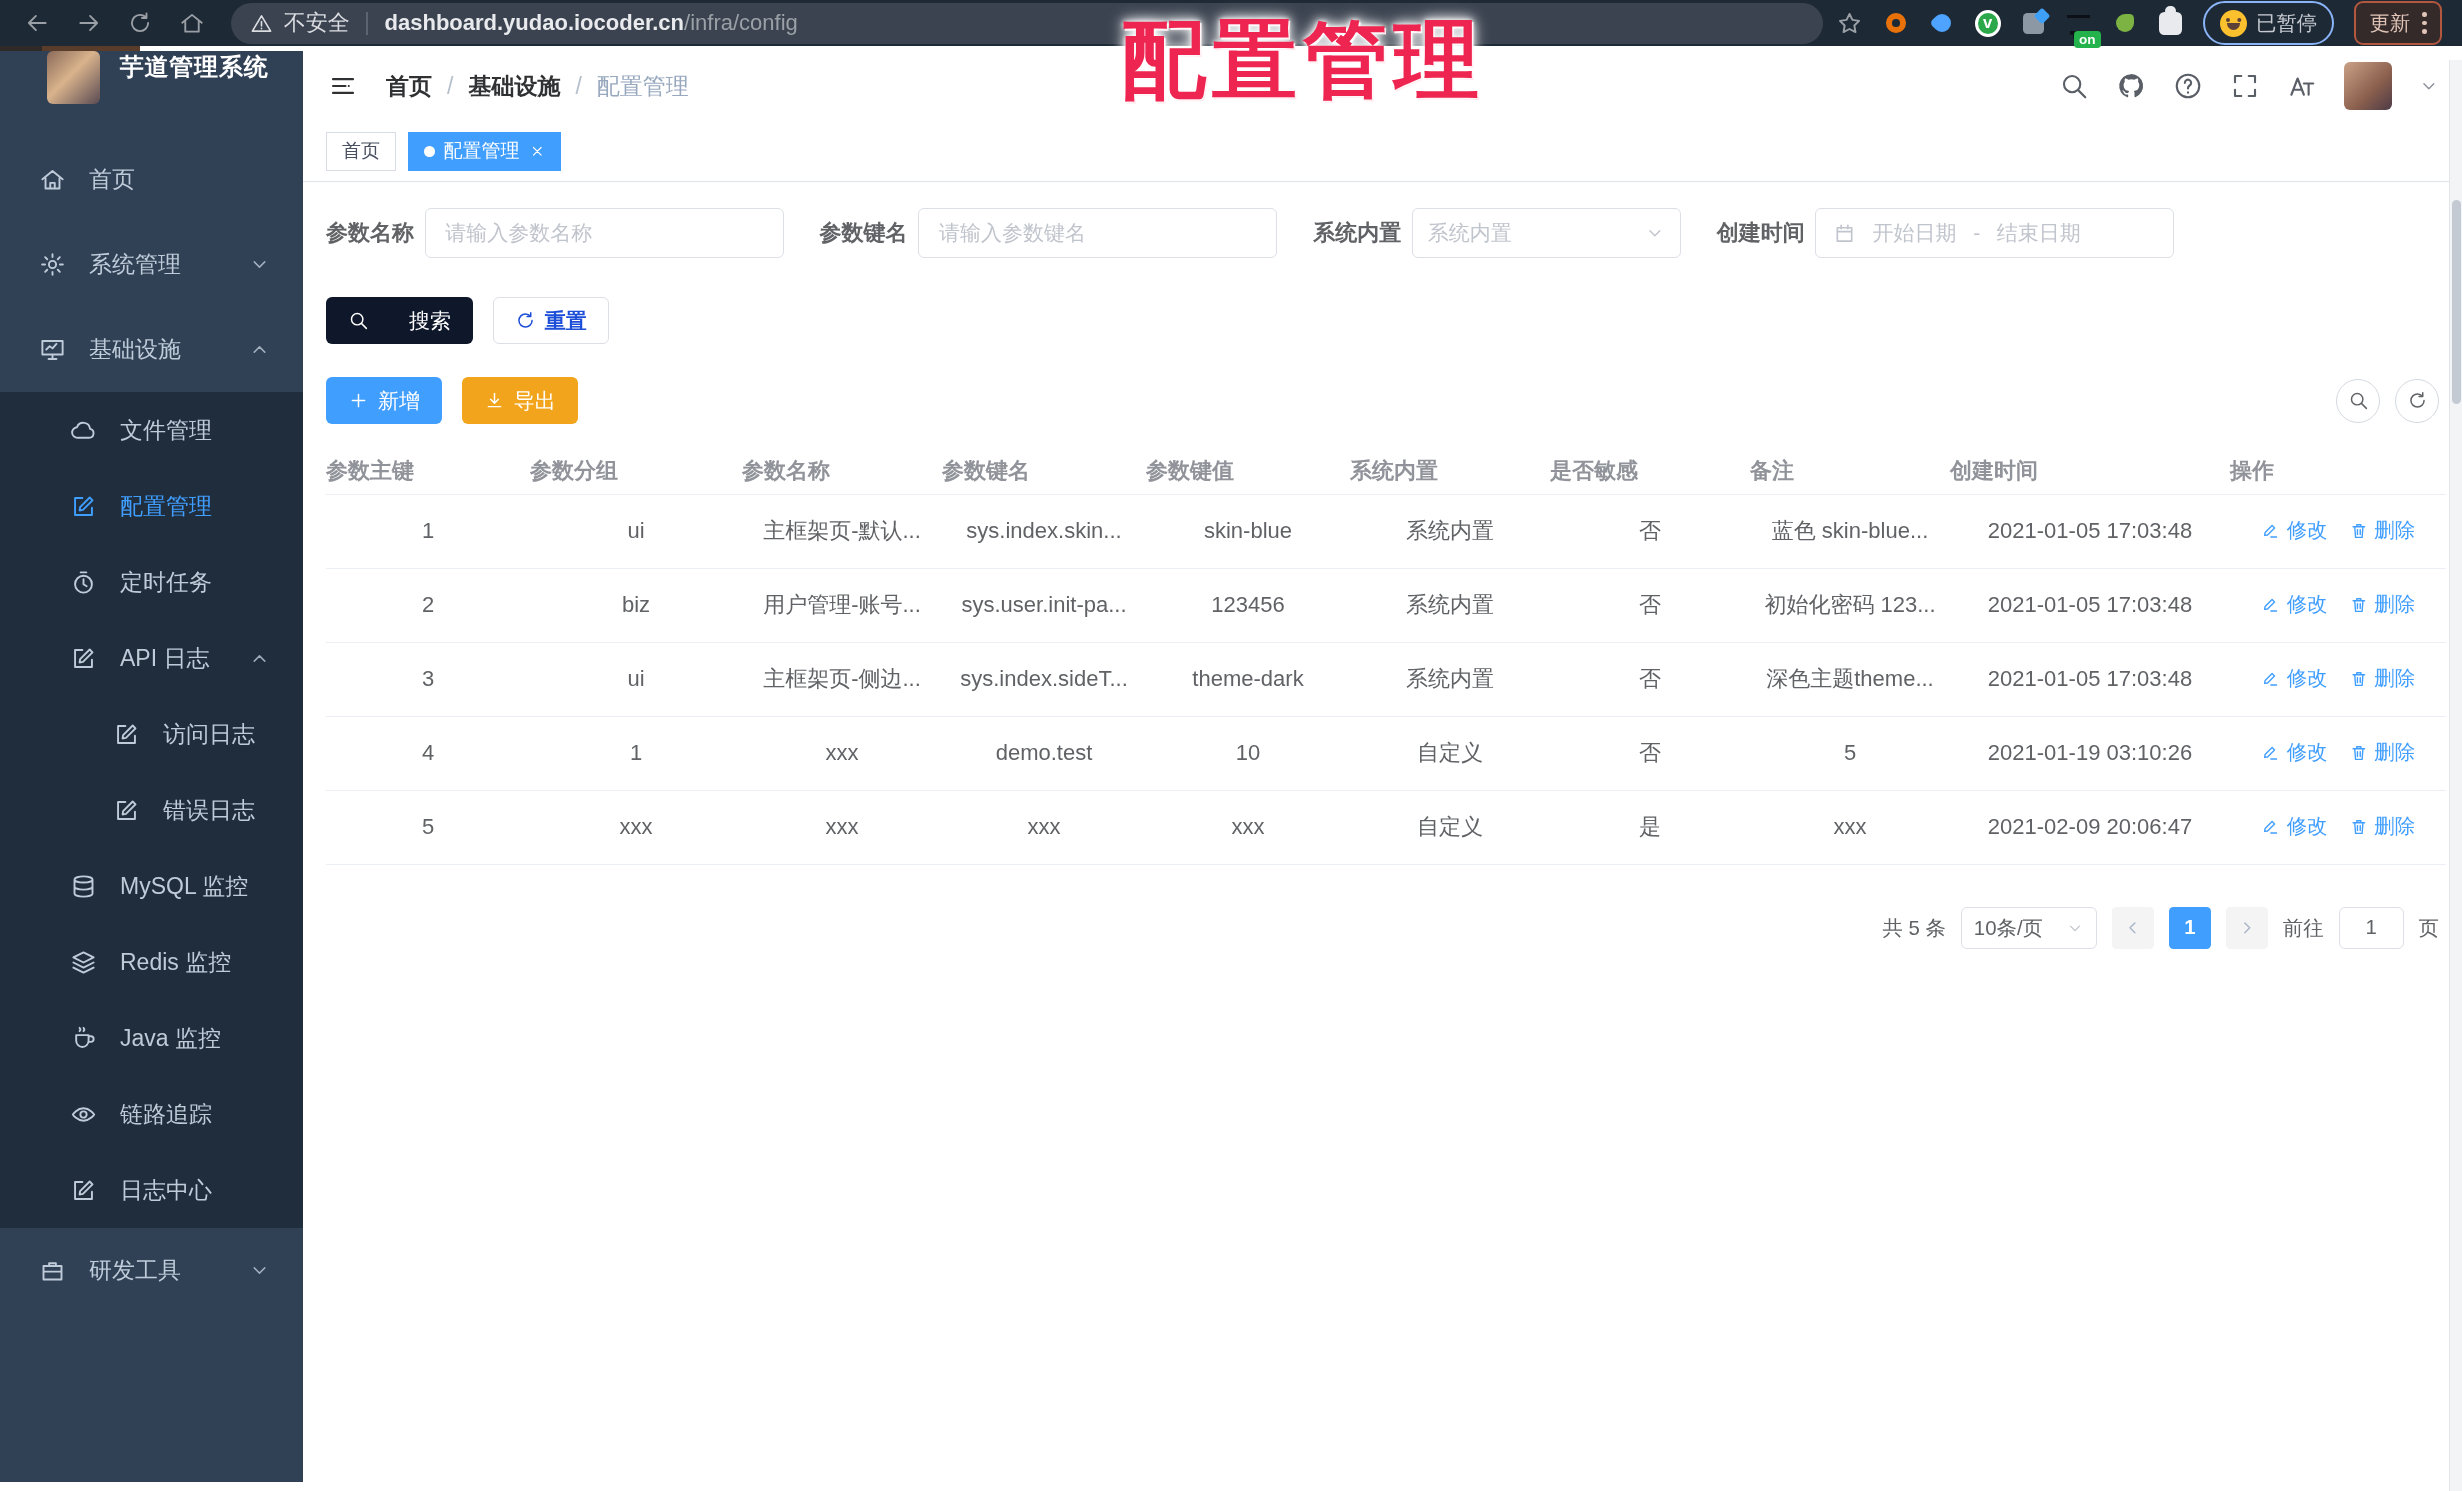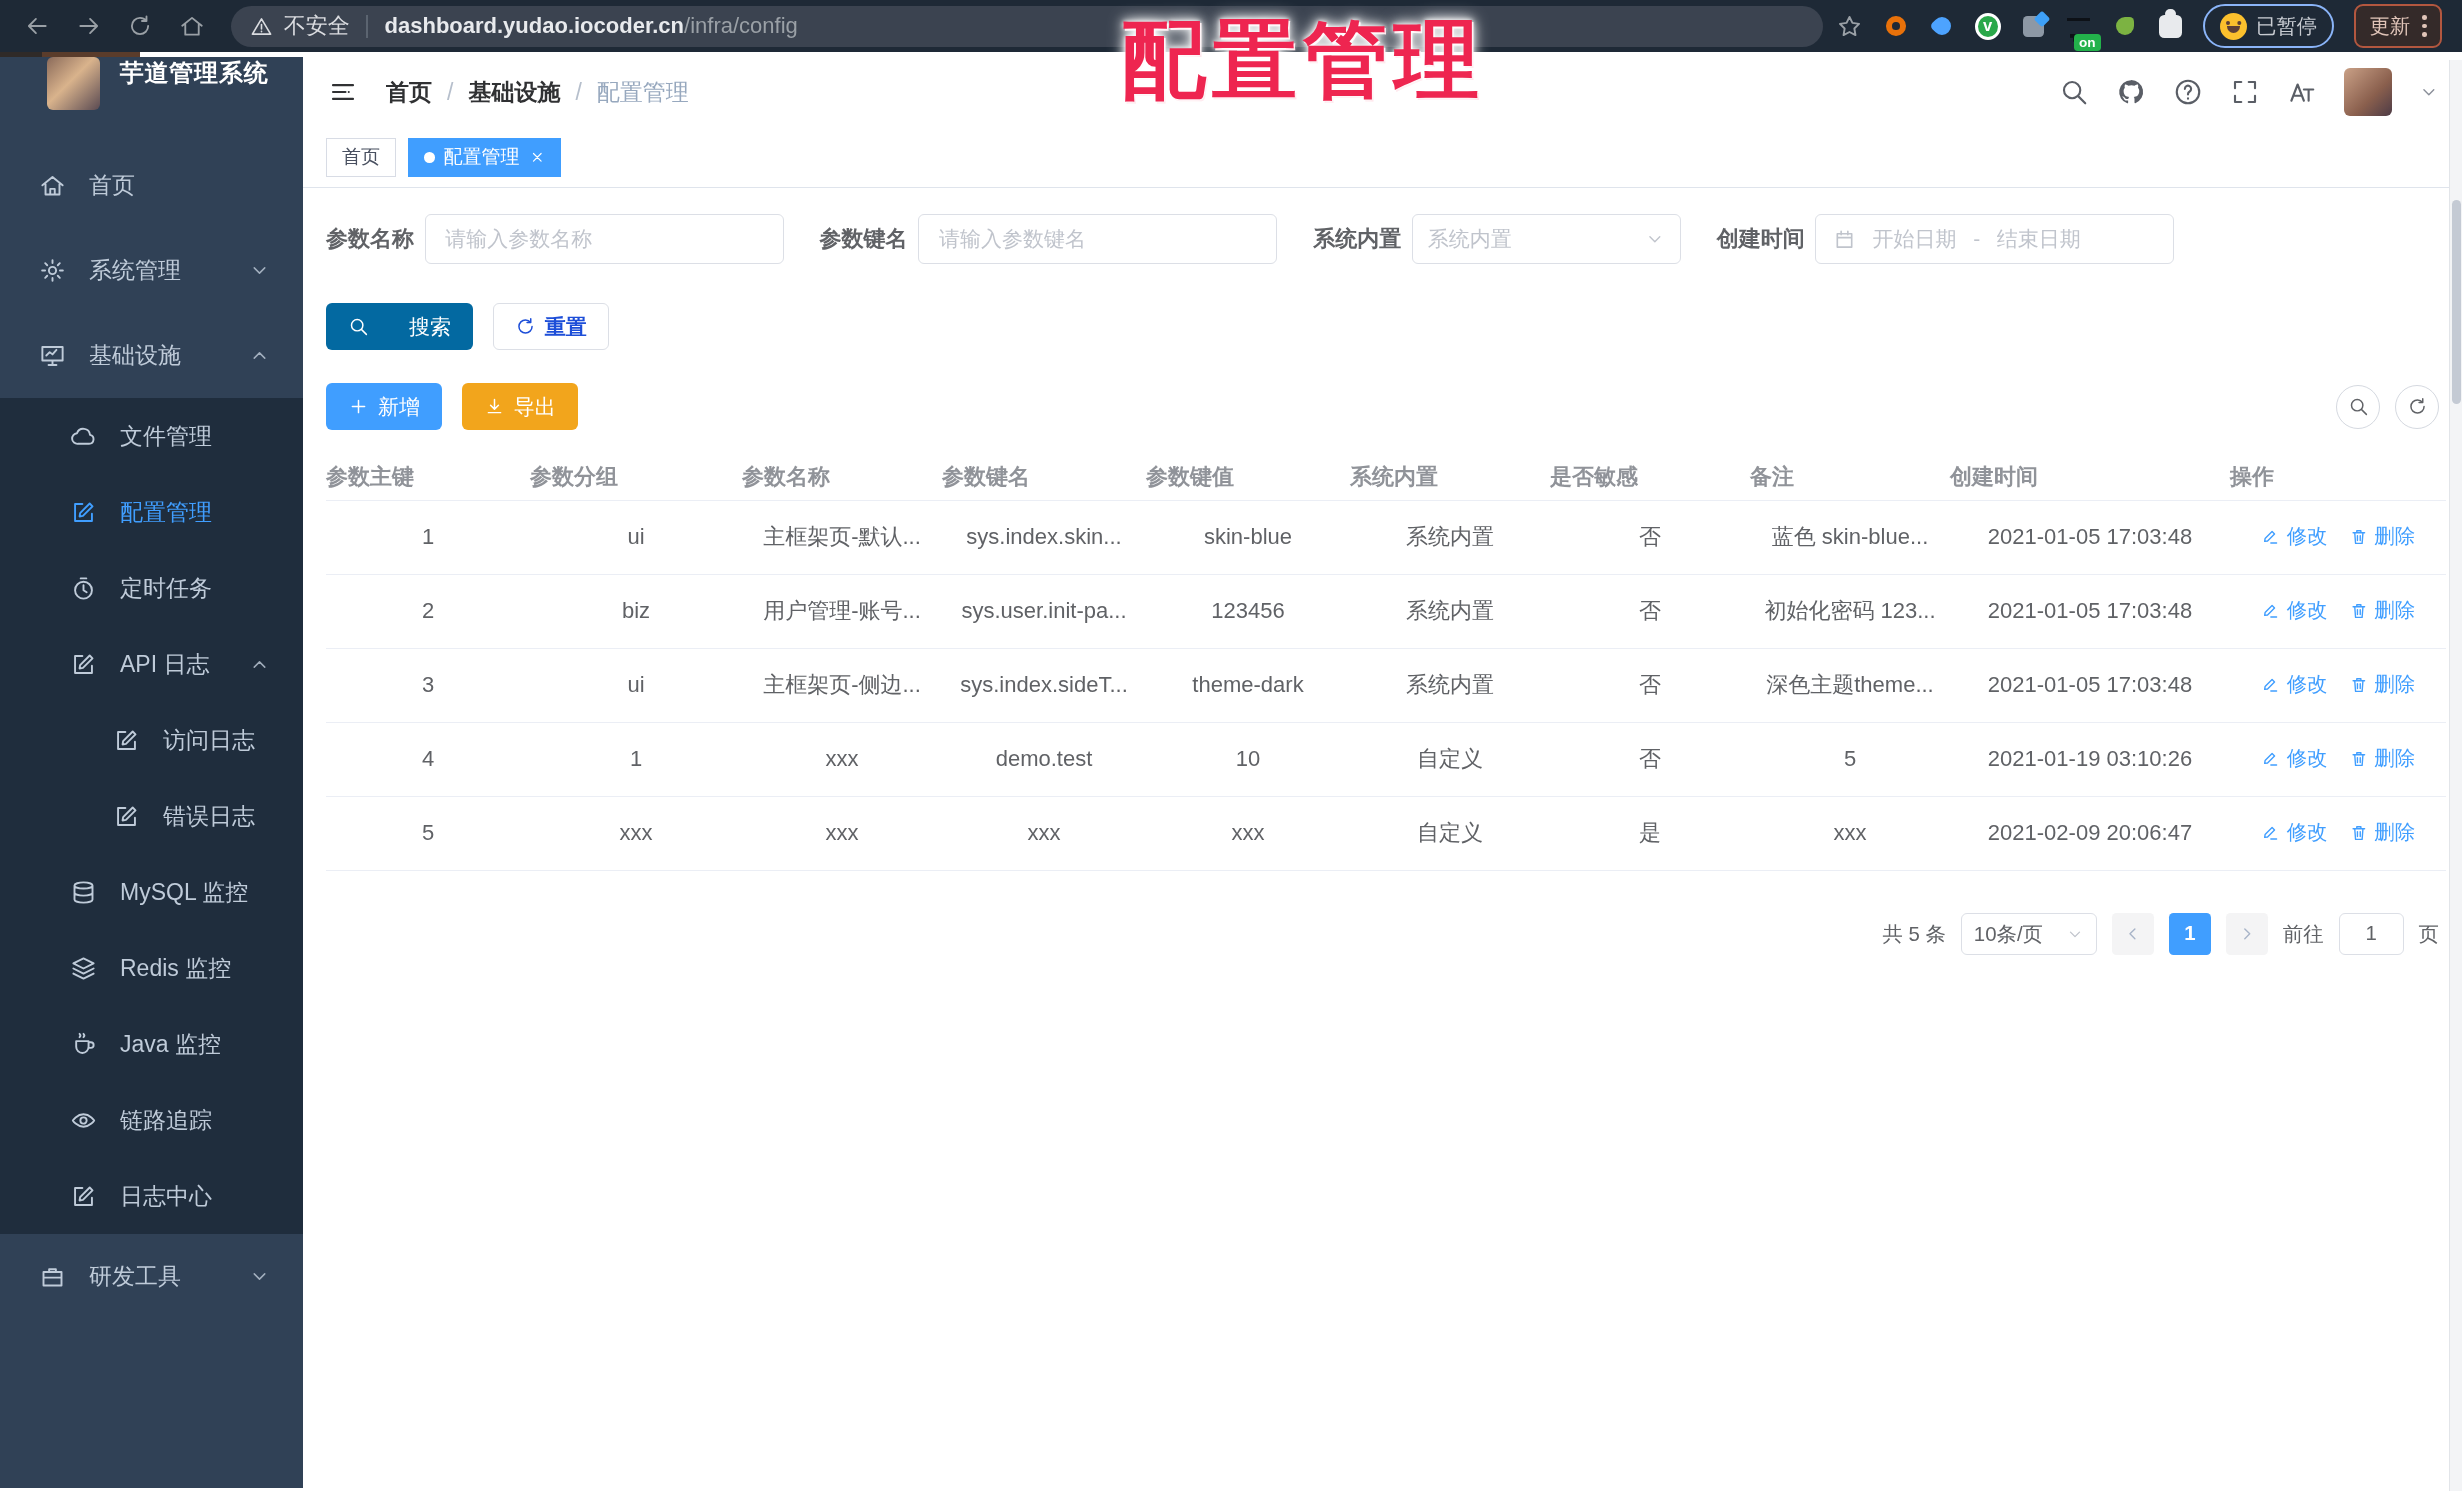--- a/index.html
+++ b/index.html
@@ -7,21 +7,21 @@
   html,body { width:2462px; height:1491px; overflow:hidden; background:#fff;
     font-family:"Liberation Sans","DejaVu Sans",sans-serif; }
   body { position:relative; }
 
   
   svg.ic { width:26px; height:26px; flex:none; }
   svg.ic path { fill:none; stroke:currentColor; stroke-width:1.7; stroke-linecap:round; stroke-linejoin:round; }
   svg.ic.fill path { fill:currentColor; stroke:none; }
 
   
-  .chrome { height:52px; background:#1e2936; display:flex; align-items:center; padding:0 19.7px; color:#9aa0a6; }
+  .chrome { height:46px; background:#1e2936; display:flex; align-items:center; padding:0 19.7px; color:#9aa0a6; }
   .chrome .navbtn { width:35px; height:35px; display:flex; align-items:center; justify-content:center; margin-right:16.6px; color:#9aa0a6; }
   .addr { flex:1; height:41px; margin:0 13.6px 0 4.5px; background:#3b4350; border-radius:21px; display:flex; align-items:center; padding:0 19.7px; gap:10.6px; font-size:22px; color:#e8eaed; min-width:0; }
   .addr .sec { color:#dadce0; }
   .addr .adiv { width:1.5px; height:23px; background:#5b6470; margin:0 6px; }
   .addr .host { color:#e8eaed; font-weight:700; }
   .addr .path { color:#9aa0a6; }
   .chrome-right { display:flex; align-items:center; gap:19.7px; }
   .extdot { width:26px; height:26px; display:flex; align-items:center; justify-content:center; position:relative; }
   .ext-orange { width:19.7px; height:19.7px; border:6.8px solid #e8710a; border-radius:50%; }
   .ext-pin { width:18px; height:18px; background:#4da3ff; border-radius:50% 50% 50% 4.5px; transform:rotate(45deg); }
@@ -90,21 +90,21 @@
   .fselect svg.ic { width:19.7px; height:19.7px; color:#c0c4cc; }
   .fdate { width:359px; height:50px; border:1.5px solid #dcdfe6; border-radius:6px; padding:0 16.6px; display:flex; align-items:center; gap:16.6px; color:#c0c4cc; font-size:21px; }
   .fdate svg.ic { width:23px; height:23px; }
   .fdate .dsep { color:#c0c4cc; }
 
   .btnrow { display:flex; align-items:center; gap:19.7px; }
   .btnrow.r1 { margin-top:39px; }
   .btnrow.r2 { margin-top:33px; }
   .btn { height:47px; border:1.5px solid transparent; border-radius:6px; padding:0 21px; display:flex; align-items:center; gap:9px; font-size:21px; cursor:pointer; color:#fff; }
   .btn svg.ic { width:21px; height:21px; }
-  .btn-search { background:#0369a1;gap:40px; }
+  .btn-search { background:#0f172a;gap:40px; }
   .btn-reset { background:#fff; border-color:#dcdfe6; color:#1d4ed8;font-weight:bold; }
   .btn-add { background:#409eff; }
   .btn-export { background:#f2a51c; }
   .circle-tools { margin-left:auto; display:flex; gap:15px; }
   .cbtn { width:44px; height:44px; border-radius:50%; border:1.5px solid #d5d9e0; background:#fff; display:flex; align-items:center; justify-content:center; color:#606266; cursor:pointer; }
   .cbtn svg.ic { width:21px; height:21px; }
 
   
   table#cfg-table { width:100%; margin-top:23px; border-collapse:collapse; table-layout:fixed; }
   #cfg-table th { height:47px; font-size:22px; font-weight:700; color:#909399; text-align:left; border-bottom:1.5px solid #ebeef5; }

